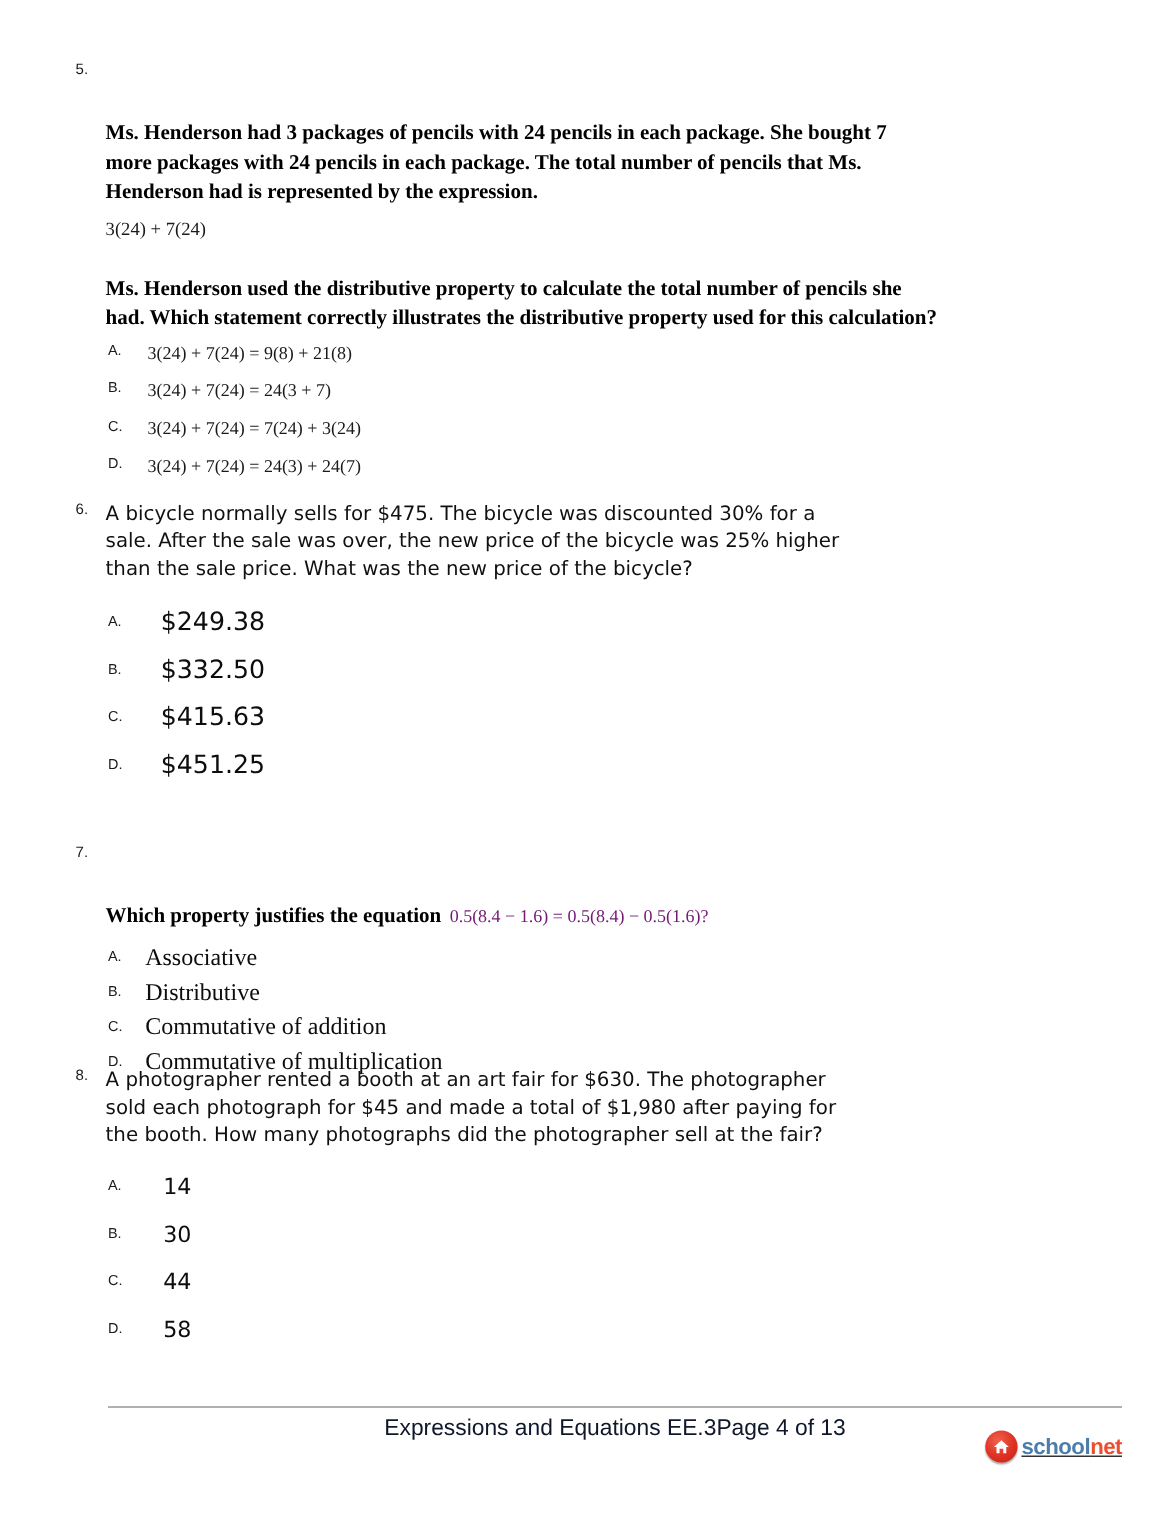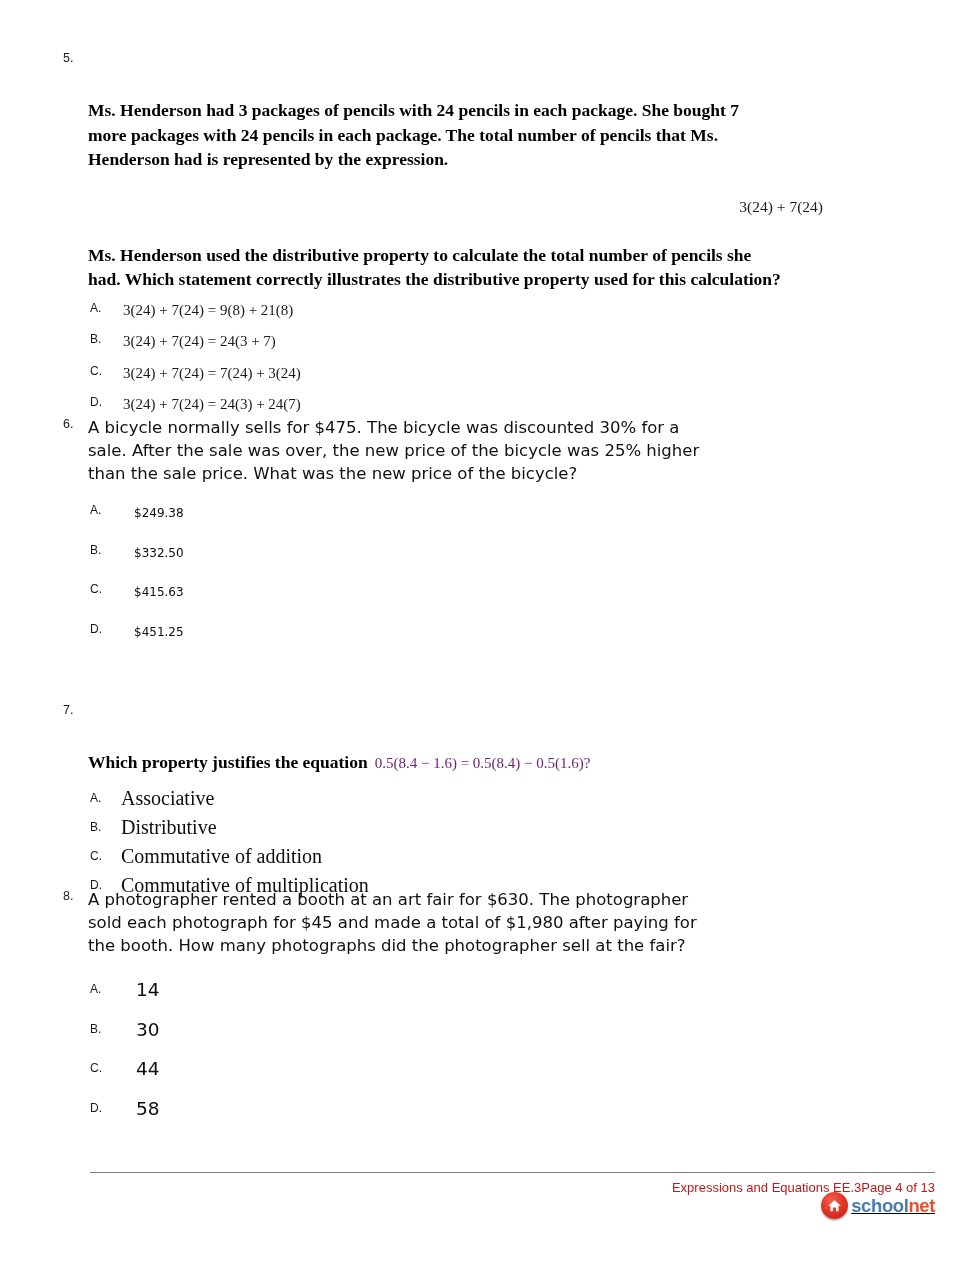--- a/index.html
+++ b/index.html
@@ -22,39 +22,39 @@
   }
   
   .sans {
     font-family:"DejaVu Sans", sans-serif;
     font-size:16.5px; line-height:23px; color:#101010;
   }
 
   #q5 { top:50px; }
   .expr {
     font-family:"Liberation Serif", serif; font-size:15.5px;
-    width:735px; text-align:right; margin-top:26px; color:#1a1a1a;
+    width:735px; text-align:left; margin-top:11px; color:#1a1a1a;
   }
   .para2 { margin-top:27px; }
 
   .opt { display:flex; align-items:baseline; }
   .opt .letter {
     flex:none; font-family:"Liberation Sans", sans-serif; font-size:12px;
     color:#1a1a1a; padding-left:2px; position:relative; top:-3px;
   }
   .opts-q5 { margin-top:10px; }
   .opts-q5 .opt { height:31.5px; }
   .opts-q5 .letter { width:33px; }
   .opts-q5 .text { font-family:"Liberation Serif", serif; font-size:15px; color:#1a1a1a; }
 
   #q6 { top:416px; }
   .opts-q6 { margin-top:21px; }
   .opts-q6 .opt { height:39.5px; }
   .opts-q6 .letter { width:44px; }
-  .opts-q6 .text { font-family:"DejaVu Sans", sans-serif; font-size:12px; color:#0d0d0d; }
+  .opts-q6 .text { font-family:"DejaVu Sans", sans-serif; font-size:21px; color:#0d0d0d; }
 
   #q7 { top:702px; }
   .q7prompt { display:flex; align-items:baseline; }
   .q7math {
     font-family:"Liberation Serif", serif; font-size:15px;
     margin-left:7px; color:#701a75; white-space:nowrap;margin-top:28px;
   }
   .opts-q7 { margin-top:12px; }
   .opts-q7 .opt { height:29px; }
   .opts-q7 .letter { width:31px; }
@@ -66,22 +66,22 @@
   .opts-q8 .letter { width:46px; }
   .opts-q8 .text { font-family:"DejaVu Sans", sans-serif; font-size:18.5px; color:#0d0d0d; }
 
   
   .footer-line {
     position:absolute; left:90px; right:44px; top:1172px;
     border-top:1px solid #7d7d7d; height:0;
   }
   .footer-row {
     position:absolute; left:90px; right:44px; top:1180px;
-    display:flex; justify-content:flex-end;
-    font-size:13px; color:#b91c1c;
+    display:flex; justify-content:center;
+    font-size:19px; color:#0f172a;
   }
   .logo {
     position:absolute; right:44px; top:1192px;
     display:flex; align-items:center; gap:3px;text-decoration:underline;
   }
   .logo-circle {
     width:27px; height:27px; border-radius:50%;
     background: radial-gradient(circle at 40% 32%, #f1604d 0%, #e03425 50%, #c41f12 100%);
     display:flex; align-items:center; justify-content:center;
     box-shadow: 0 1.5px 1.5px rgba(0,0,0,0.35);

